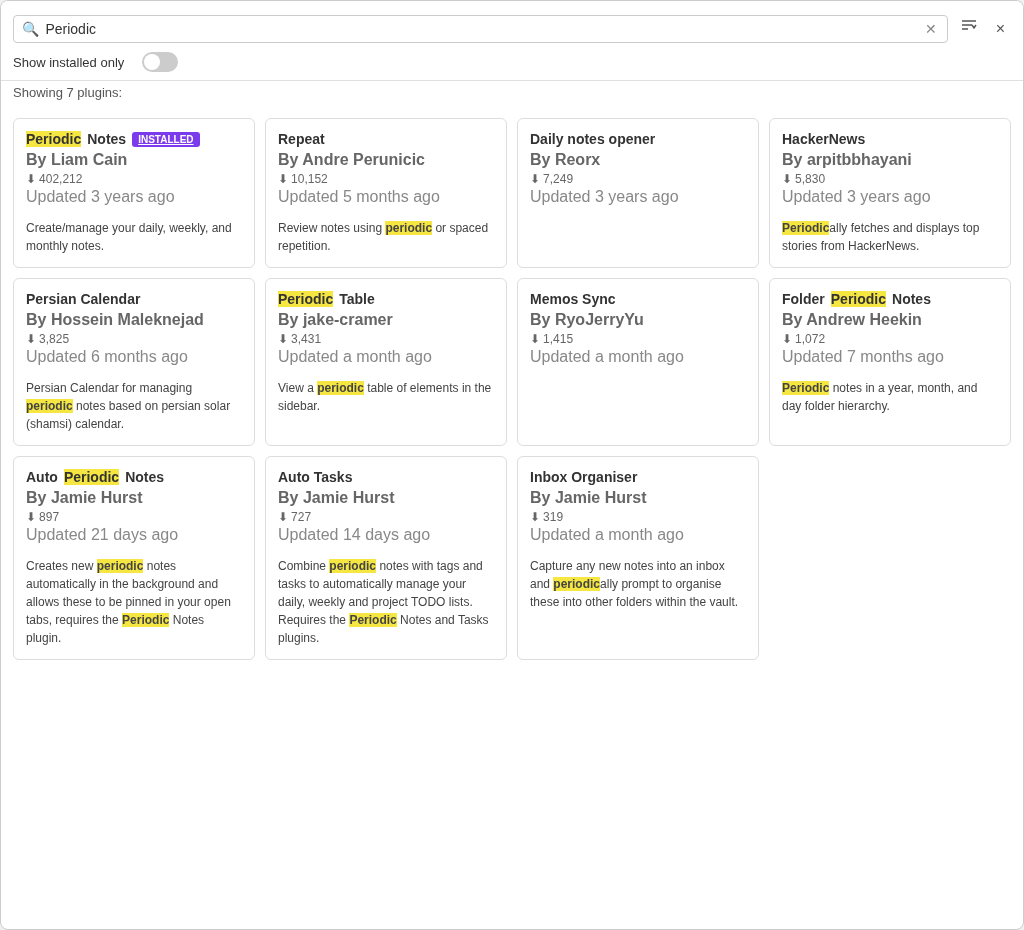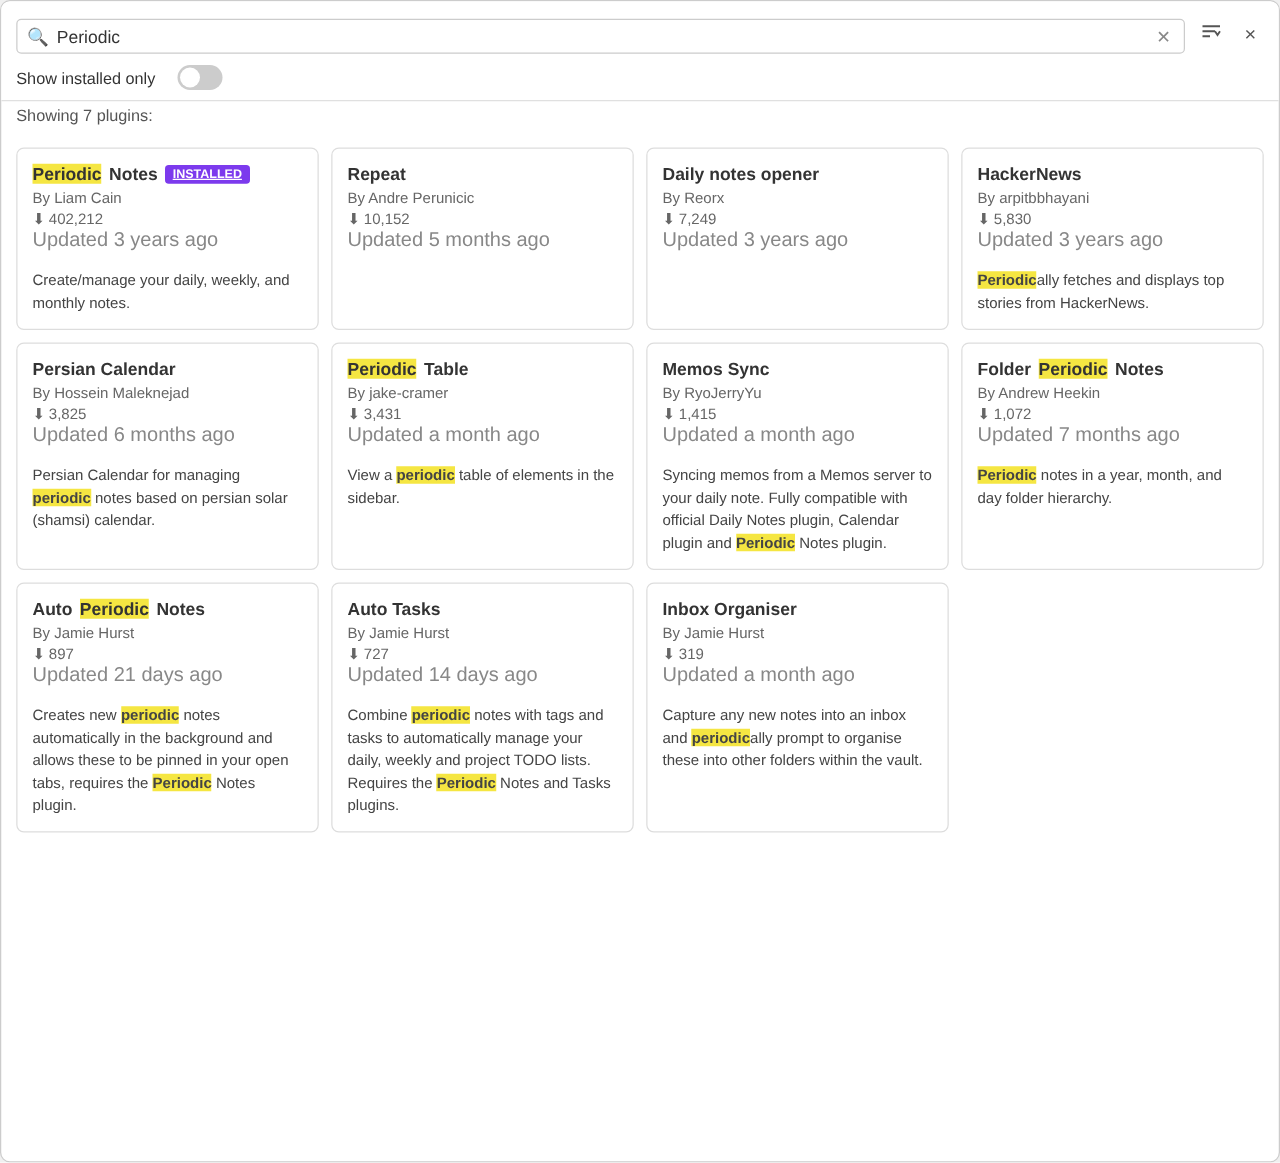--- a/index.html
+++ b/index.html
@@ -145,23 +145,24 @@
       background: #7c3aed;
       color: #fff;
       font-size: 10px;
       font-weight: 700;
       padding: 2px 6px;
       border-radius: 3px;
       text-transform: uppercase;
       text-decoration: underline;
     }
     .card-author {
-      font-size: 12px;
+      font-size: 16px;
       color: #666;
       margin-bottom: 3px;
+      font-weight: bold;
     }
     .card-meta {
       font-size: 12px;
       color: #666;
       margin-bottom: 2px;
       display: flex;
       align-items: center;
       gap: 3px;
     }
     .card-updated {
@@ -220,20 +221,21 @@
         <div class="card-updated">Updated 3 years ago</div>
         <div class="card-desc">Create/manage your daily, weekly, and monthly notes.</div>
       </div>
       <div class="card">
         <div class="card-title">
           <span>Repeat</span>
         </div>
         <div class="card-author">By Andre Perunicic</div>
         <div class="card-meta"><span style="font-size:12px;">⬇</span> 10,152</div>
         <div class="card-updated">Updated 5 months ago</div>
+        <div class="card-desc">Review notes using <span class="highlight">periodic</span> or spaced repetition.</div>
       </div>
       <div class="card">
         <div class="card-title">
           <span>Daily notes opener</span>
         </div>
         <div class="card-author">By Reorx</div>
         <div class="card-meta"><span style="font-size:12px;">⬇</span> 7,249</div>
         <div class="card-updated">Updated 3 years ago</div>
       </div>
       <div class="card">
@@ -264,21 +266,20 @@
         <div class="card-updated">Updated a month ago</div>
         <div class="card-desc">View a <span class="highlight">periodic</span> table of elements in the sidebar.</div>
       </div>
       <div class="card">
         <div class="card-title">
           <span>Memos Sync</span>
         </div>
         <div class="card-author">By RyoJerryYu</div>
         <div class="card-meta"><span style="font-size:12px;">⬇</span> 1,415</div>
         <div class="card-updated">Updated a month ago</div>
-        <div class="card-desc">Syncing memos from a Memos server to your daily note. Fully compatible with official Daily Notes plugin, Calendar plugin and <span class="highlight">Periodic</span> Notes plugin.</div>
       </div>
       <div class="card">
         <div class="card-title">
           <span>Folder </span>
           <span class="highlight">Periodic</span>
           <span> Notes</span>
         </div>
         <div class="card-author">By Andrew Heekin</div>
         <div class="card-meta"><span style="font-size:12px;">⬇</span> 1,072</div>
         <div class="card-updated">Updated 7 months ago</div>

